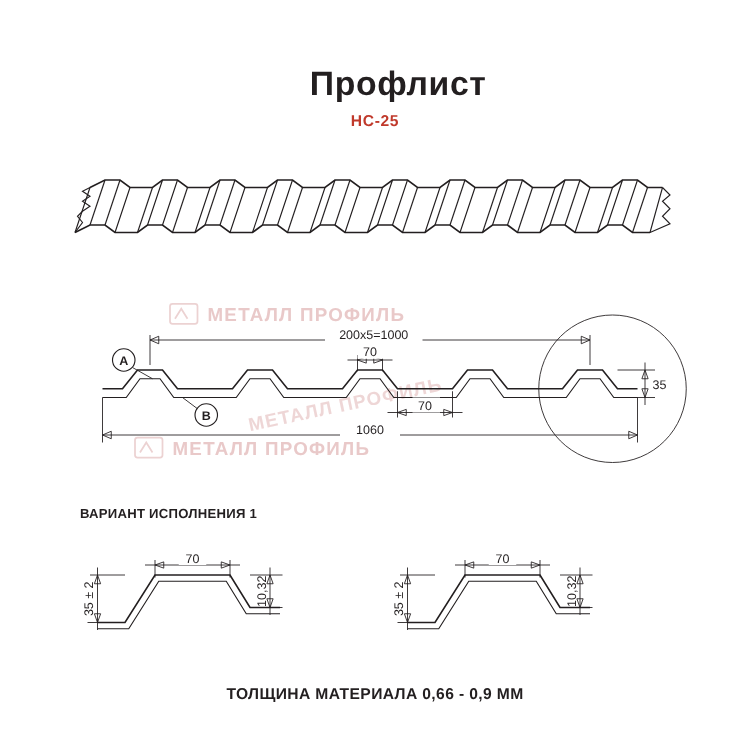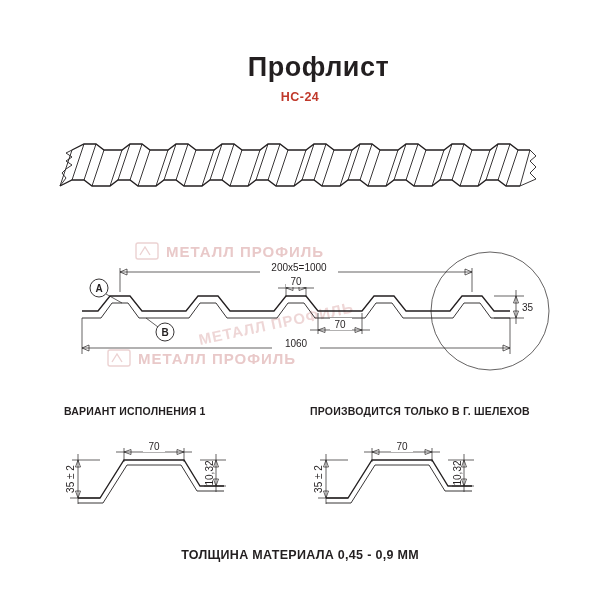--- a/index.html
+++ b/index.html
@@ -69,31 +69,30 @@
   .wmbox { fill: none; stroke: #ecd2d2; stroke-width: 1.4; }
   .ln { stroke: #231f20; fill: none; }
   .thin { stroke-width: 0.9; }
   .vthin { stroke-width: 0.7; }
   .prof { stroke-width: 1.3; }
 </style>
 </head>
 <body>
 
 <div class="title">Профлист</div>
-<div class="subtitle">НС-24</div>
+<div class="subtitle">НС-25</div>
 
 <div class="variant-label" id="variant1-label">
   <div>ВАРИАНТ ИСПОЛНЕНИЯ 1</div>
 </div>
 
 <div class="variant-label" id="variant2-label">
-  <div>ПРОИЗВОДИТСЯ ТОЛЬКО В Г. ШЕЛЕХОВ</div>
 </div>
 
-<div class="footer">ТОЛЩИНА МАТЕРИАЛА 0,45 - 0,9 ММ</div>
+<div class="footer">ТОЛЩИНА МАТЕРИАЛА 0,66 - 0,9 ММ</div>
 
 <svg id="sheet" width="600" height="600" viewBox="0 0 600 600">
 
   <g>
 
     <path class="ln prof" d="M 72 150
       L 84 144 L 96 144 L 104 150 L 122 150 L 130 144 L 142 144 L 150 150
       L 168 150 L 176 144 L 188 144 L 196 150 L 214 150 L 222 144 L 234 144 L 242 150
       L 260 150 L 268 144 L 280 144 L 288 150 L 306 150 L 314 144 L 326 144 L 334 150
       L 352 150 L 360 144 L 372 144 L 380 150 L 398 150 L 406 144 L 418 144 L 426 150

